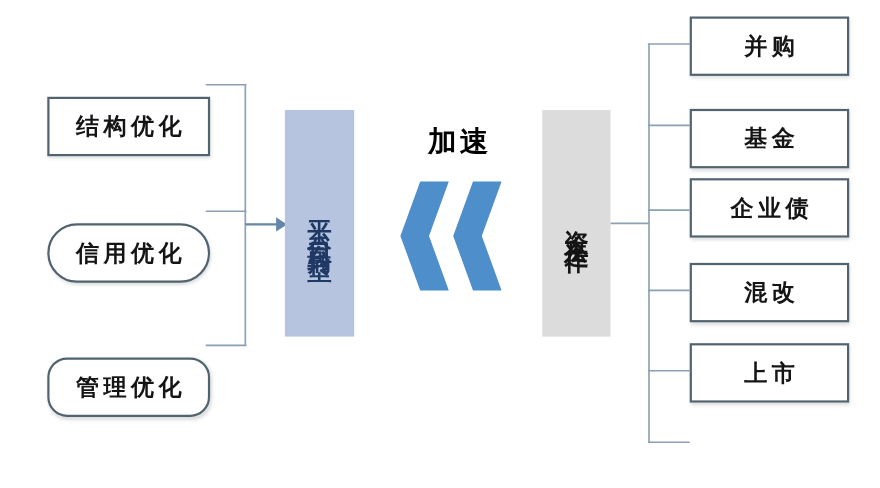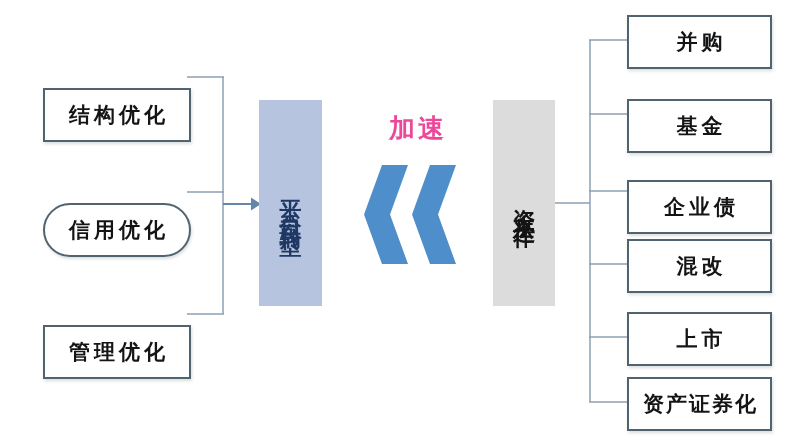--- a/index.html
+++ b/index.html
@@ -21,25 +21,25 @@
     font-weight:bold;
     font-size:21px;
     letter-spacing:4px;
     text-indent:4px;
     color:#141414;
     white-space:nowrap;
   }
   .hbox{width:144px;height:50px;left:43px;margin-top:36px;}
   .b-left1{top:52px;}
   .b-left2{top:167px;border-radius:27px;}
-  .b-left3{top:289px;}
+  .b-left3{top:289px;border-radius:18px;}
   .rbox{left:627px;width:141px;height:50px;}
   .b-r1{top:15px;}
   .b-r2{top:99px;}
-  .b-r3{top:180px;}
+  .b-r3{top:162px;}
   .b-r4{top:239px;font-family:Liberation Mono, monospace;}
   .b-r5{top:312px;}
   .b-r6{top:377px;letter-spacing:2px;text-indent:2px;}
   .vbox{
     position:absolute;
     z-index:2;
     display:flex;align-items:center;justify-content:center;
     writing-mode:vertical-rl;
     text-orientation:upright;
     font-weight:bold;
@@ -60,21 +60,21 @@
     letter-spacing:6px;
   }
   .accelerate{
     position:absolute;
     z-index:2;
     left:375px;top:111px;width:86px;
     text-align:center;
     font-weight:bold;
     font-size:26px;
     letter-spacing:3px;
-    color:#ec4899;
+    color:#000000;
   }
 </style>
 </head>
 <body>
 
 <div class="canvas">
 
   <svg class="wires" width="800" height="444" viewBox="0 0 800 444">
 
     <g stroke="#8ba0b5" stroke-width="1.5" fill="none">
@@ -112,15 +112,14 @@
 
   <div class="vbox platform">平台公司转型</div>
   <div class="accelerate">加速</div>
   <div class="vbox capital">资本运作</div>
 
   <div class="box rbox b-r1">并购</div>
   <div class="box rbox b-r2">基金</div>
   <div class="box rbox b-r3">企业债</div>
   <div class="box rbox b-r4">混改</div>
   <div class="box rbox b-r5">上市</div>
-  <div class="box rbox b-r6">资产证券化</div>
 
 </div>
 
 </body></html>

